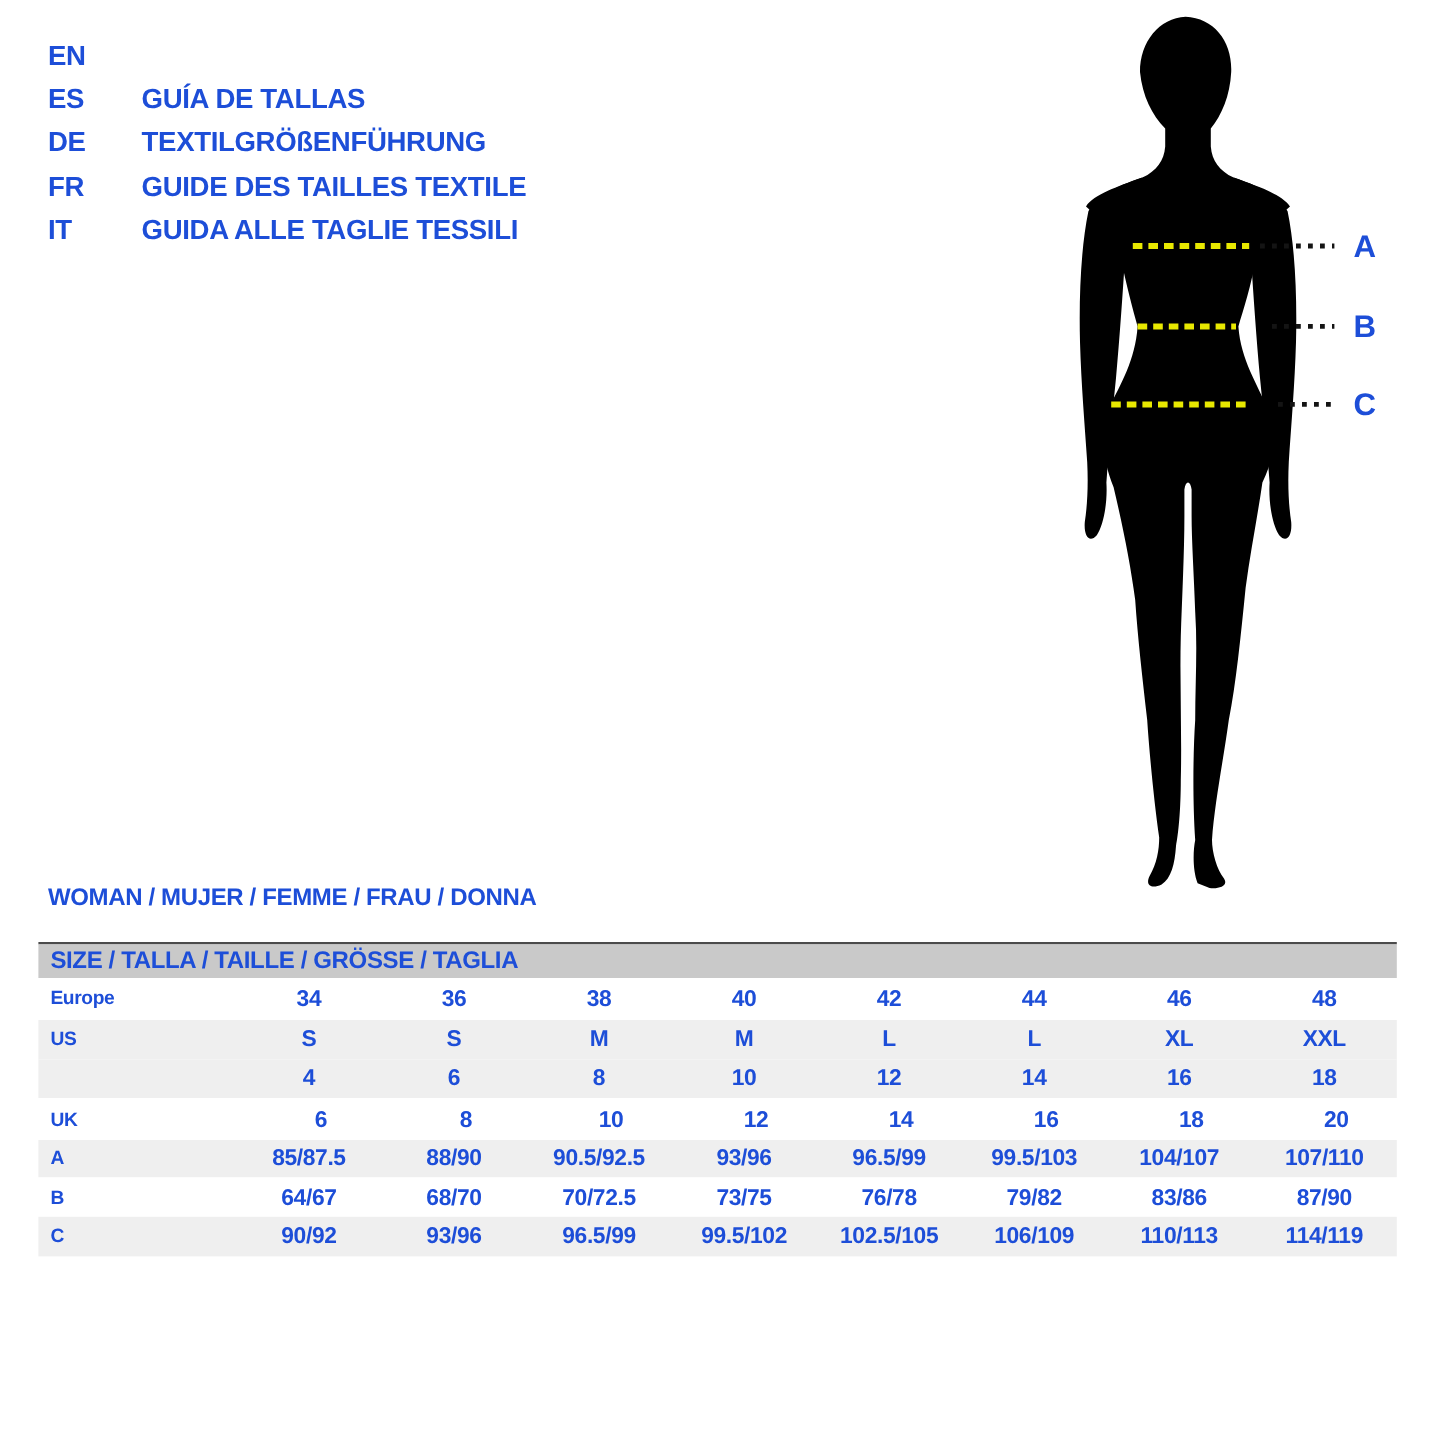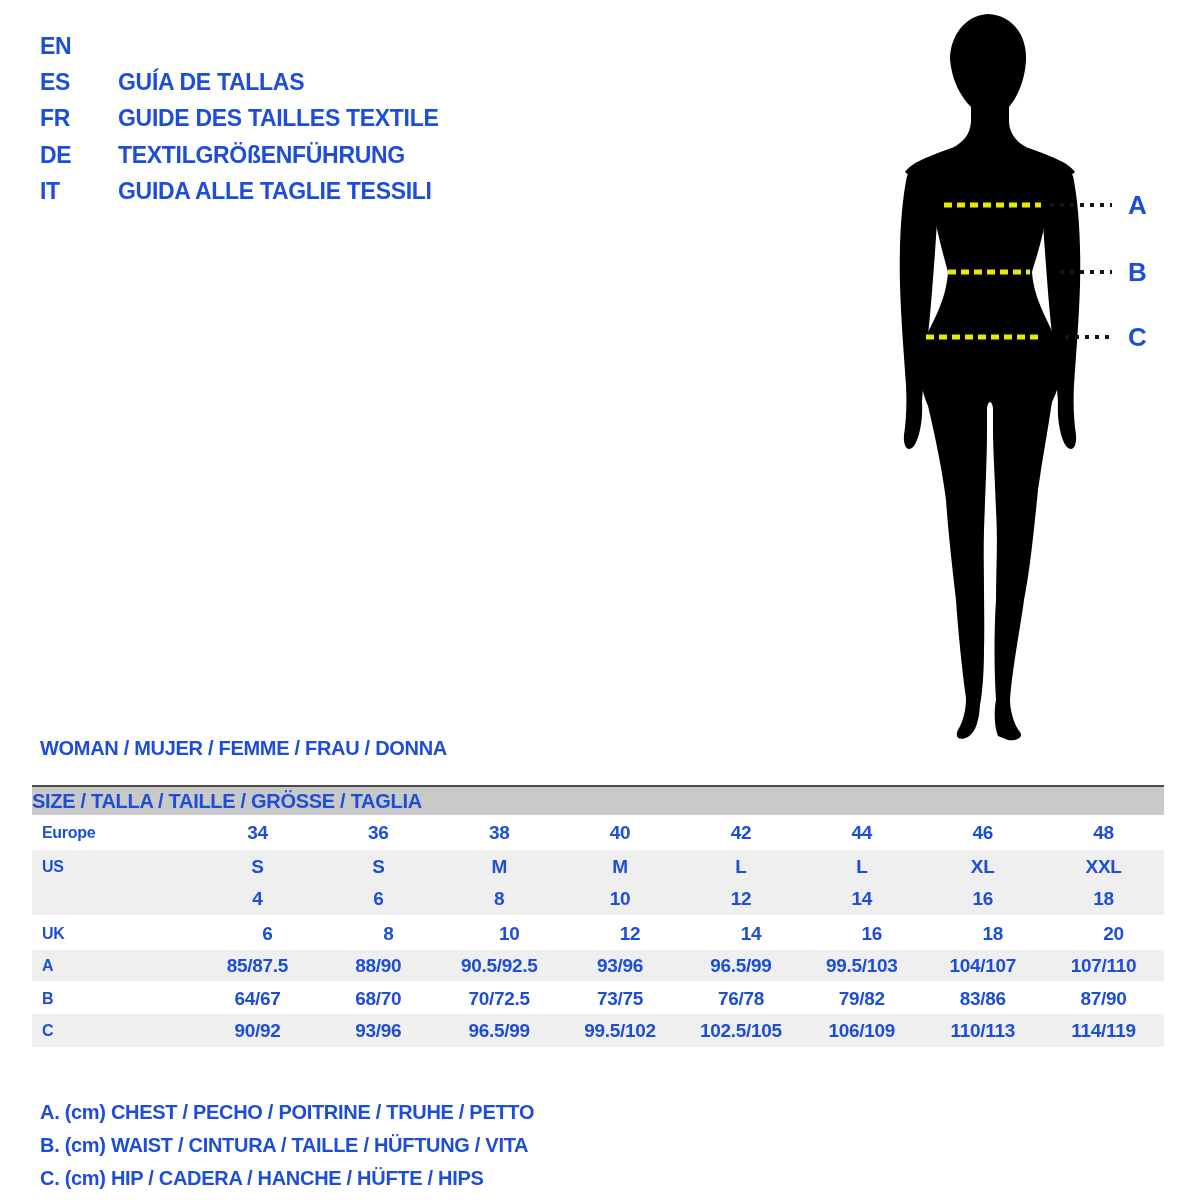--- a/index.html
+++ b/index.html
@@ -22,21 +22,21 @@
   .marker-label{position:absolute;font-size:26px;width:30px;text-align:left;}
   .marker-a{left:268px;top:180px;}
   .marker-b{left:268px;top:247px;}
   .marker-c{left:268px;top:312px;}
   
   .section-heading{position:absolute;left:40px;top:737px;font-size:20px;white-space:nowrap;}
   
   .size-table{position:absolute;left:32px;top:785px;width:1132px;height:262px;font-size:19px;}
   .t-topline{position:absolute;left:0;top:0;width:100%;height:2px;background:#4b4b4b;}
   .thead{position:absolute;left:0;top:2px;width:100%;height:28px;line-height:28px;
-         background:var(--header-bg,#c9c9c9);box-sizing:border-box;font-size:20px;}
+         background:var(--header-bg,#c9c9c9);padding-left:10px;box-sizing:border-box;font-size:20px;}
   .trow{position:absolute;left:0;width:100%;display:flex;}
   .trow.shade{background:var(--stripe-bg,#efefef);}
   .tlabel{width:165px;padding-left:10px;box-sizing:border-box;font-size:16px;}
   .tcell{flex:1;text-align:center;}
   .r-europe{top:30px;height:35px;line-height:35px;}
   .r-us1{top:65px;height:33px;line-height:33px;}
   .r-us2{top:98px;height:32px;line-height:32px;}
   .r-uk{top:132px;height:33px;line-height:33px;gap:20px;}
   .r-a{top:165px;height:31px;line-height:31px;}
   .r-b{top:198px;height:31px;line-height:31px;}
@@ -52,26 +52,26 @@
 
   <div class="lang-block">
     <div class="lang-row">
       <span class="lang-code">EN</span>
     </div>
     <div class="lang-row">
       <span class="lang-code">ES</span>
       <span class="lang-label">GUÍA DE TALLAS</span>
     </div>
     <div class="lang-row">
+      <span class="lang-code">DE</span>
+      <span class="lang-label">TEXTILGRÖßENFÜHRUNG</span>
+    </div>
+    <div class="lang-row">
       <span class="lang-code">FR</span>
       <span class="lang-label">GUIDE DES TAILLES TEXTILE</span>
-    </div>
-    <div class="lang-row">
-      <span class="lang-code">DE</span>
-      <span class="lang-label">TEXTILGRÖßENFÜHRUNG</span>
     </div>
     <div class="lang-row">
       <span class="lang-code">IT</span>
       <span class="lang-label">GUIDA ALLE TAGLIE TESSILI</span>
     </div>
   </div>
 
   <div class="figure">
     <svg width="330" height="740" viewBox="0 0 330 740" xmlns="http://www.w3.org/2000/svg">
 
@@ -239,19 +239,14 @@
       <div class="tcell">93/96</div>
       <div class="tcell">96.5/99</div>
       <div class="tcell">99.5/102</div>
       <div class="tcell">102.5/105</div>
       <div class="tcell">106/109</div>
       <div class="tcell">110/113</div>
       <div class="tcell">114/119</div>
     </div>
   </div>
 
-  <div class="legend">
-    <div class="legend-line">A. (cm) CHEST / PECHO / POITRINE / TRUHE / PETTO</div>
-    <div class="legend-line">B. (cm) WAIST / CINTURA / TAILLE / HÜFTUNG / VITA</div>
-    <div class="legend-line">C. (cm) HIP / CADERA / HANCHE / HÜFTE / HIPS</div>
-  </div>
 
 </div>
 
 </body></html>

